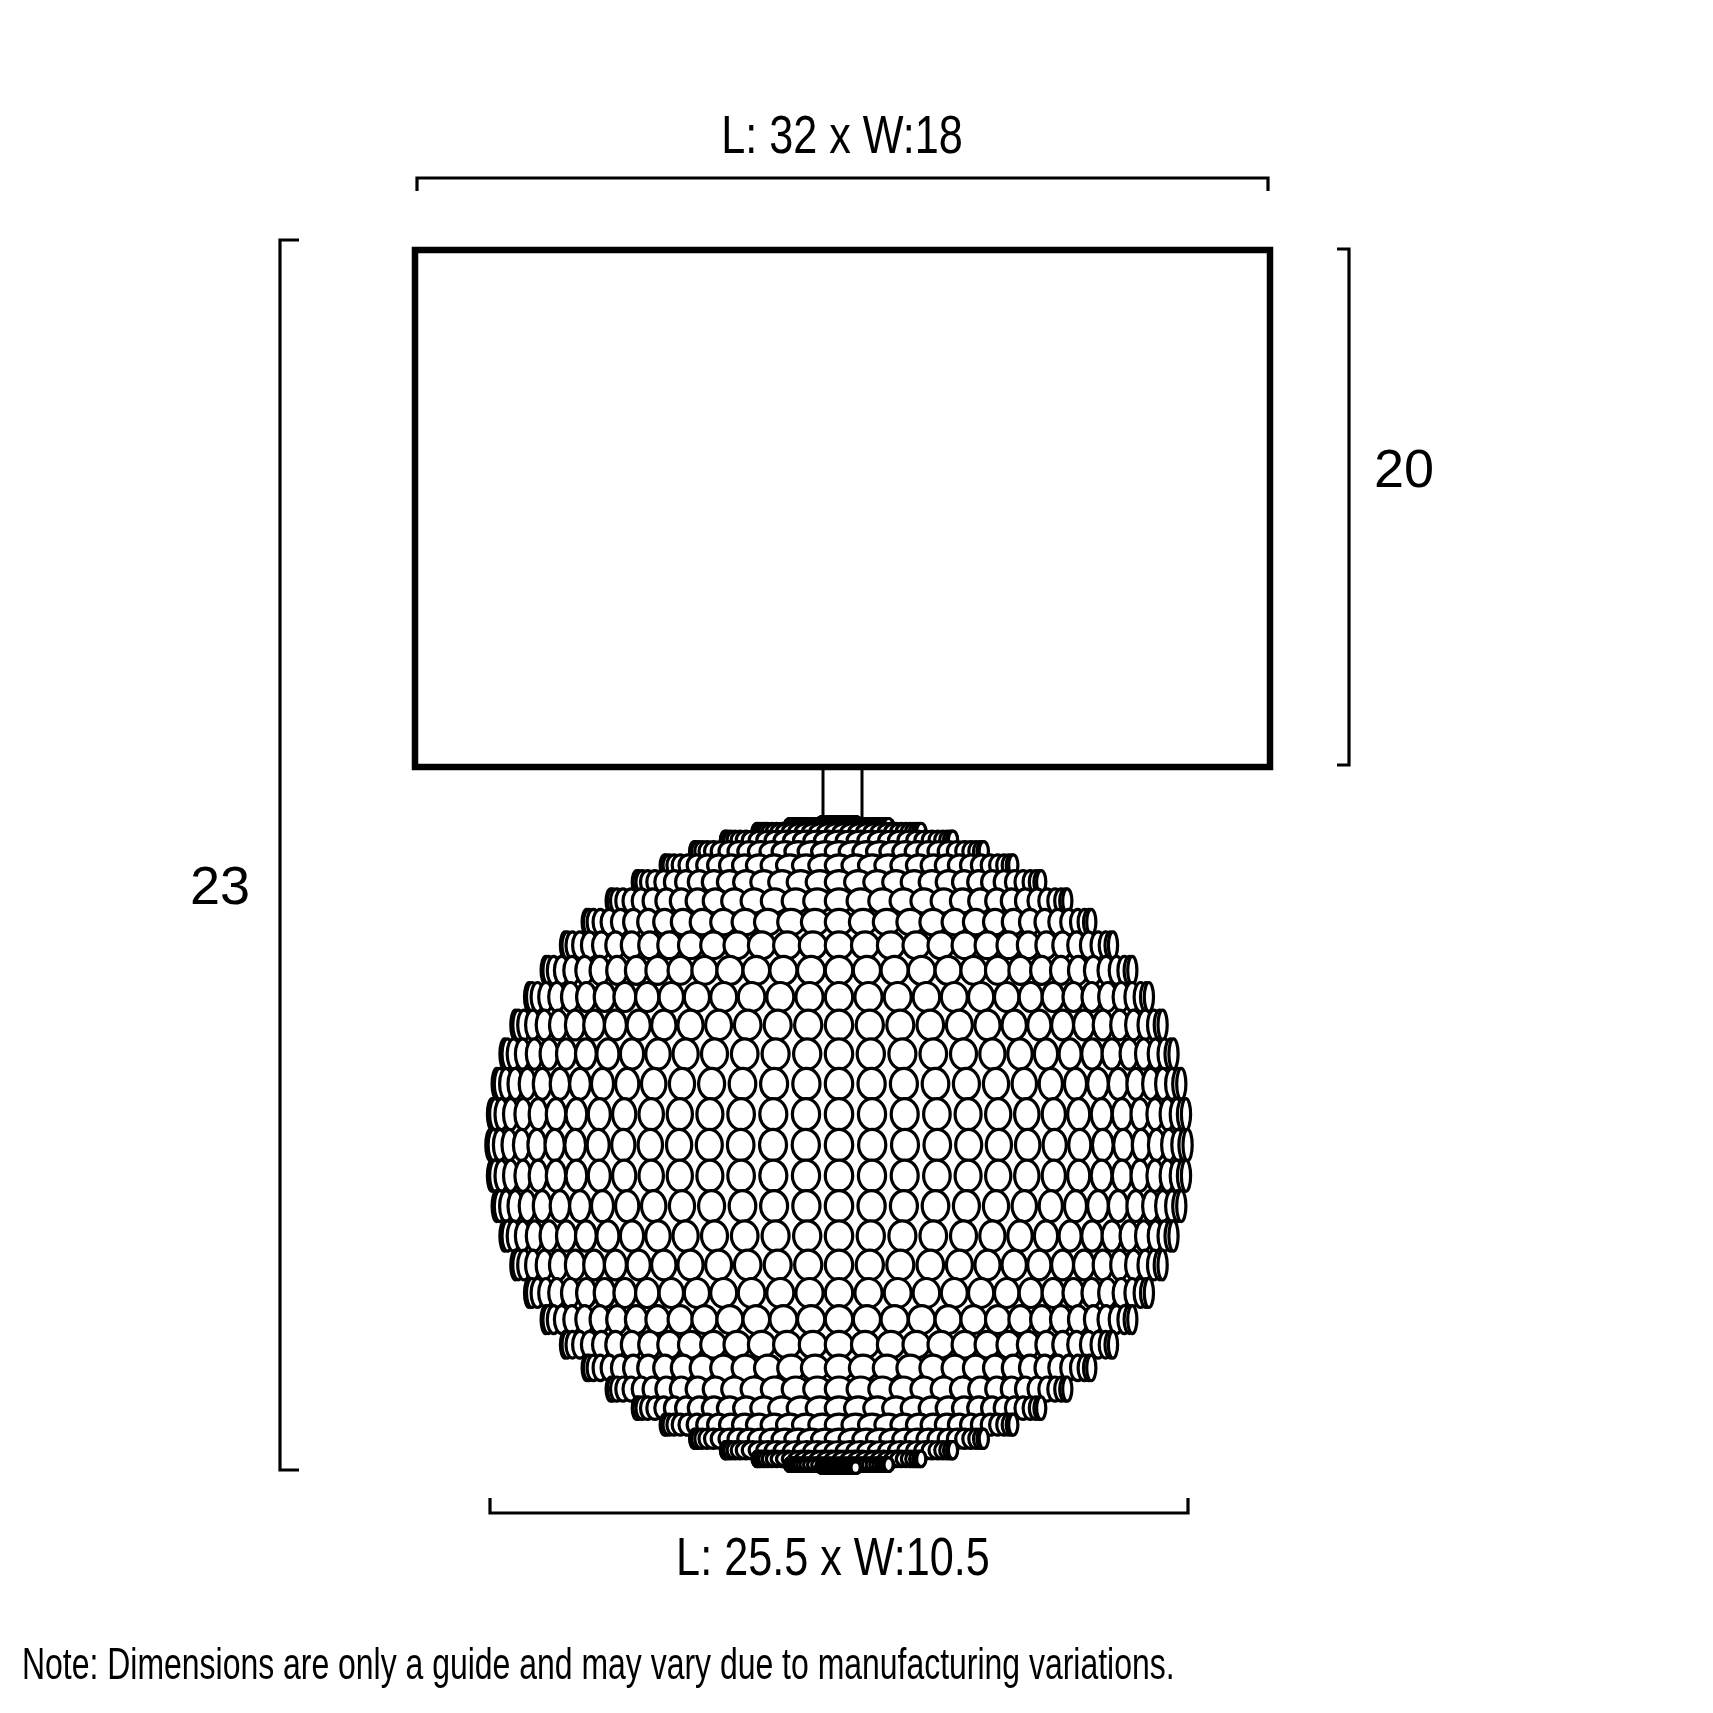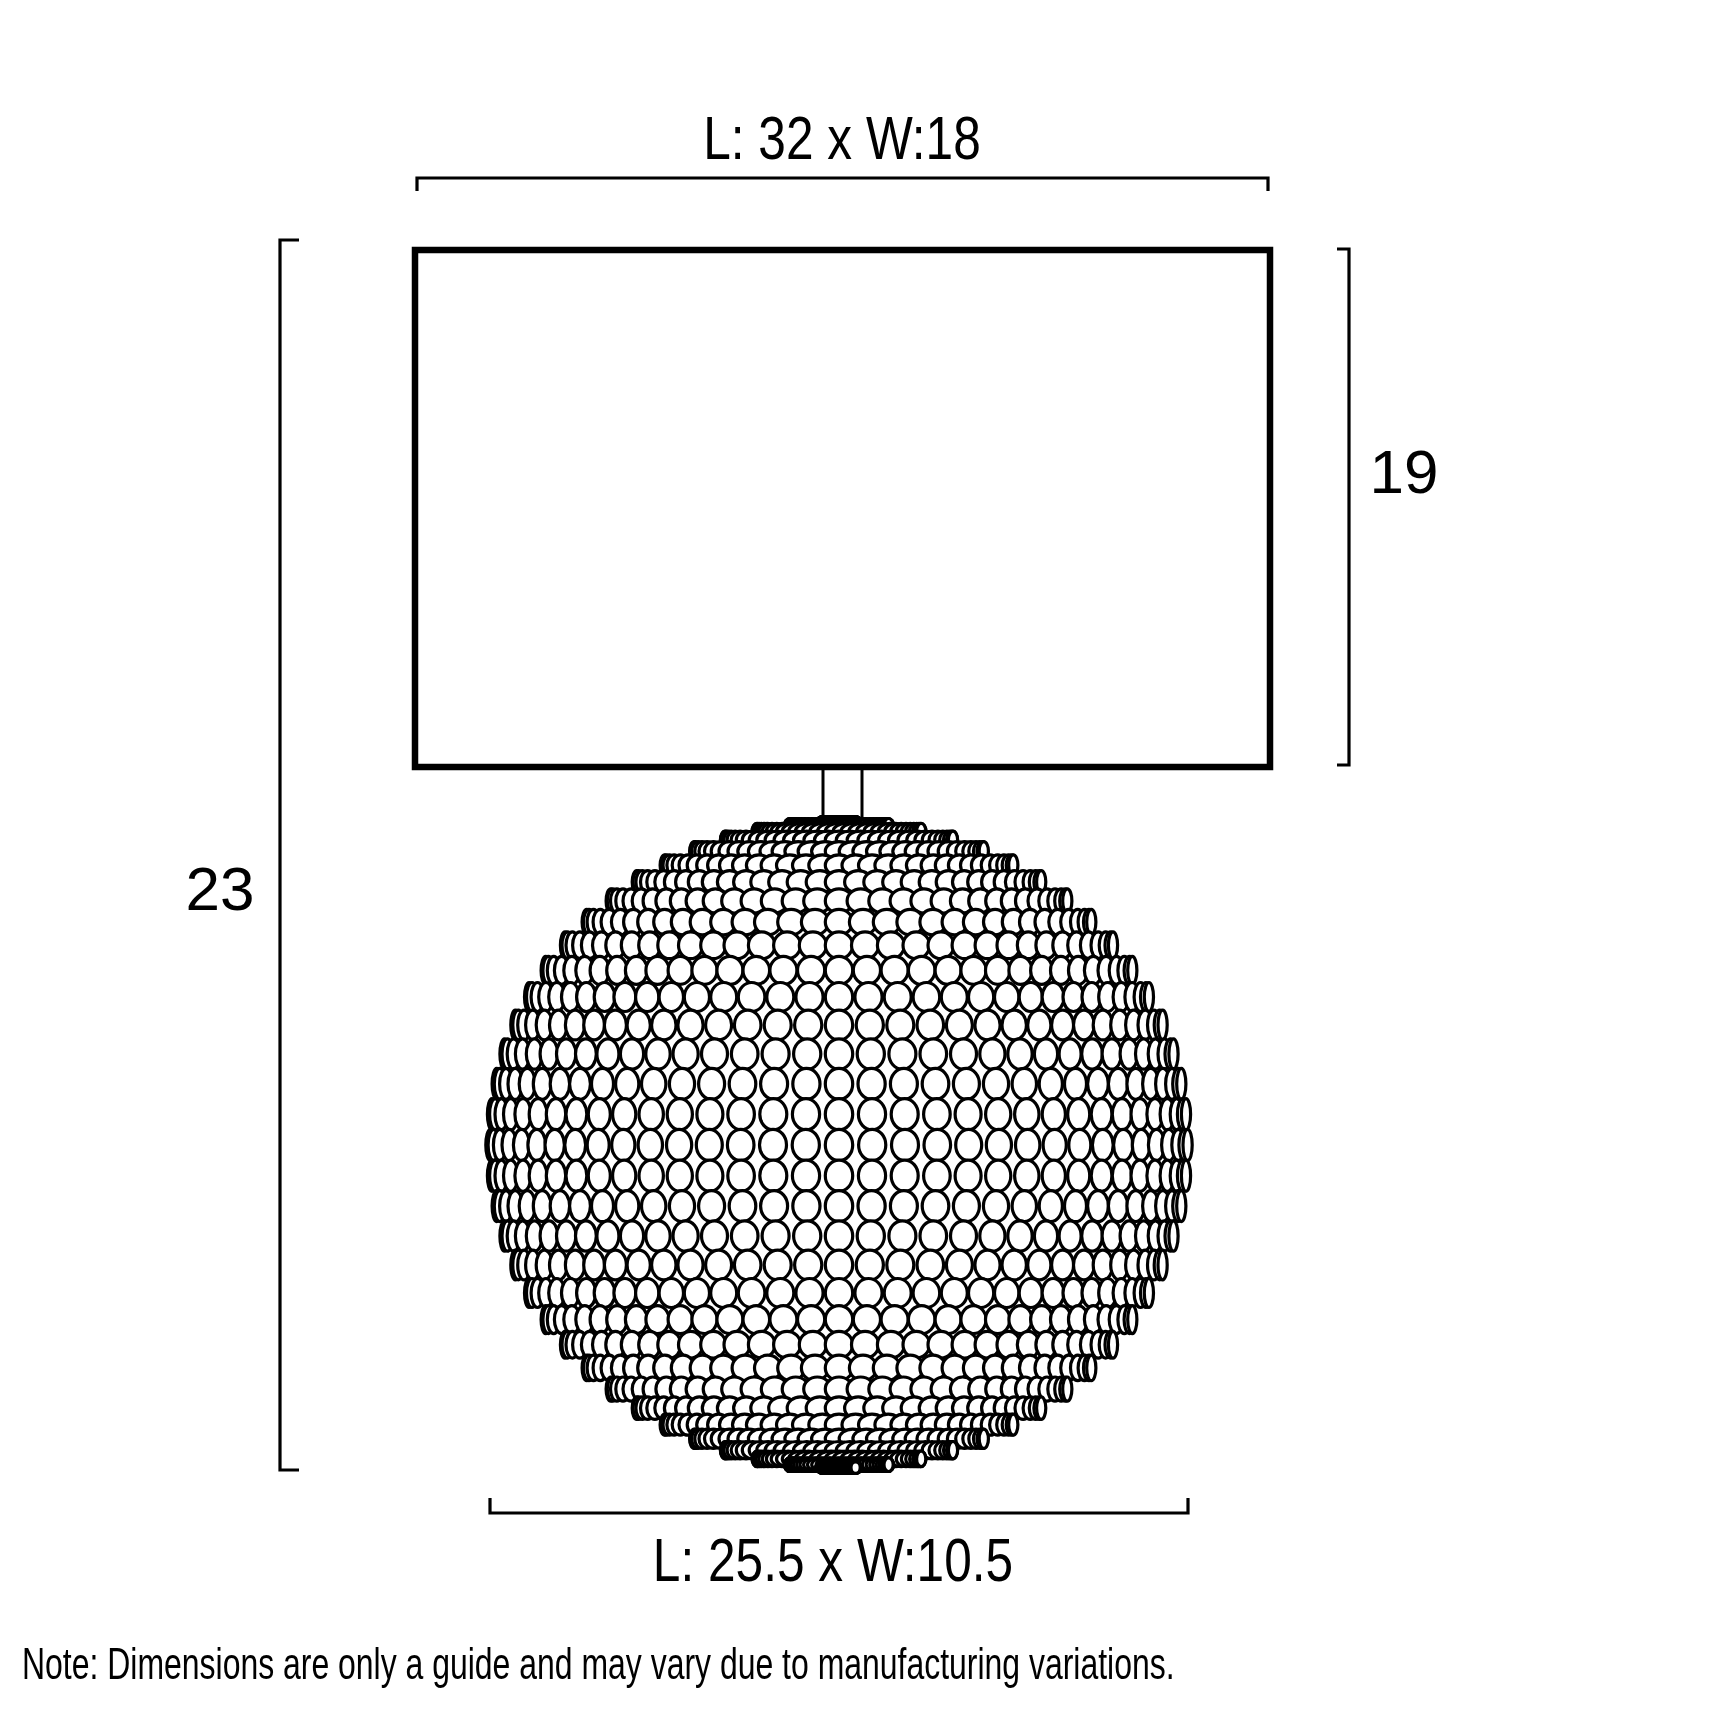--- a/index.html
+++ b/index.html
@@ -12,21 +12,21 @@
     font-family: "Liberation Sans", sans-serif;
     color: #000;
   }
   #lamp-svg { position: absolute; left: 0; top: 0; }
   .dim-stroke { fill: none; stroke: #000; stroke-width: 3.2px; }
   .shade-stroke { fill: #fff; stroke: #000; stroke-width: 6.5px; }
   .neck-stroke { fill: none; stroke: #000; stroke-width: 3px; }
   #bead-group ellipse { fill: #fff; stroke: #000; stroke-width: 3.2px; }
   .dim-label {
     position: absolute;
-    font-size: 62px;
+    font-size: 54px;
     line-height: 1;
     white-space: nowrap;
     transform: translateX(-50%);
   }
   .cond { display: inline-block; transform: scaleX(0.8); }
   .note-label {
     position: absolute;
     font-size: 45px;
     line-height: 1;
     white-space: nowrap;
@@ -1146,21 +1146,21 @@
         <ellipse cx="855.4" cy="1467.6" rx="5.5" ry="5.8"></ellipse>
         <ellipse cx="855.6" cy="1467.6" rx="4.6" ry="5.8"></ellipse>
       </g>
   </svg>
 
   <div class="dim-label" style="left:842px; top:107px;">
     <span class="cond">L: 32 x W:18</span>
   </div>
 
   <div class="dim-label" style="left:1404px; top:441px;">
-    <span>19</span>
+    <span>20</span>
   </div>
 
   <div class="dim-label" style="left:220px; top:858px;">
     <span>23</span>
   </div>
 
   <div class="dim-label" style="left:833px; top:1529px;">
     <span class="cond">L: 25.5 x W:10.5</span>
   </div>
 

